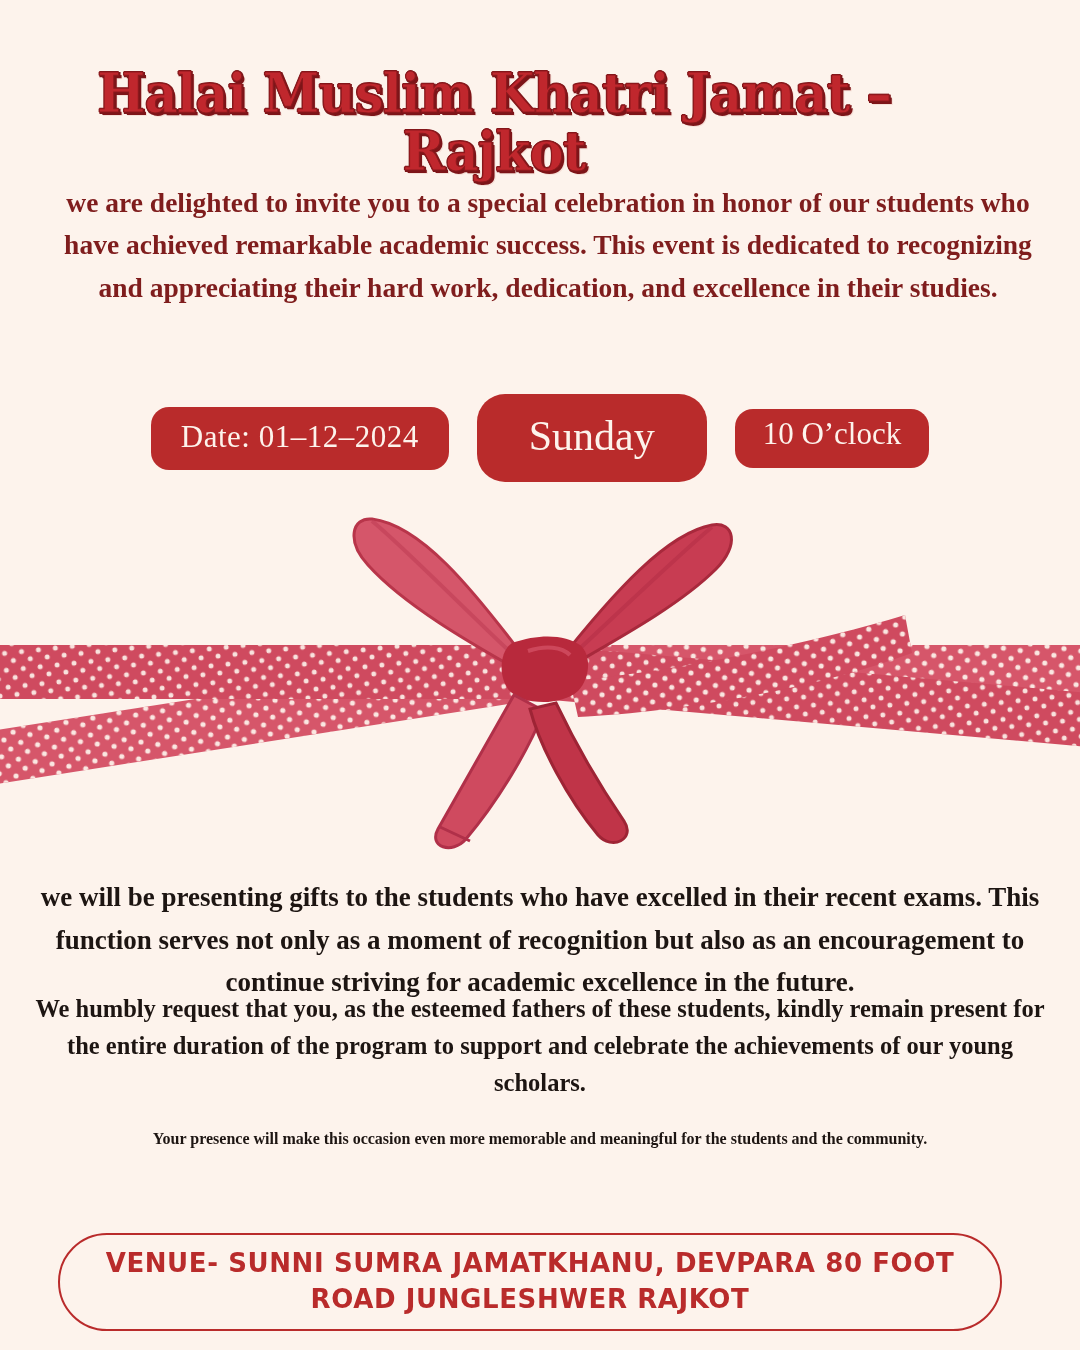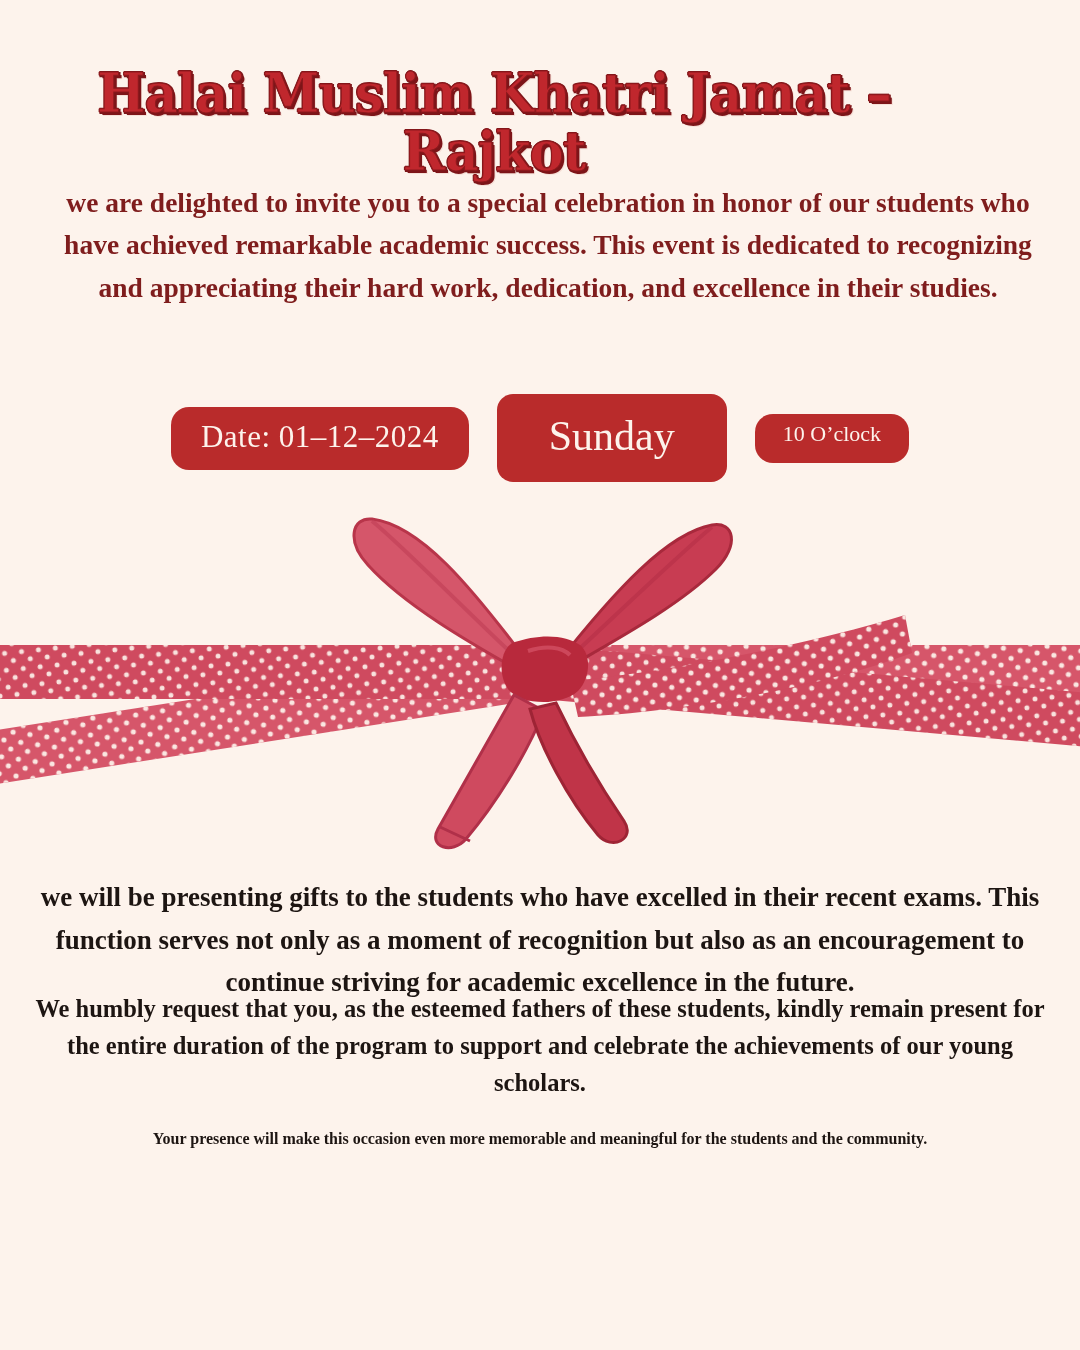--- a/index.html
+++ b/index.html
@@ -87,25 +87,25 @@
     justify-content: center;
   }
   .pill-date {
     padding: 12px 30px 15px 30px;
     font-size: 31px;
     letter-spacing: 0.5px;
   }
   .pill-day {
     padding: 18px 52px 22px 52px;
     font-size: 42px;
-    border-radius: 16px;
+    border-radius: 28px;
   }
   .pill-time {
     padding: 7px 28px 16px 28px;
-    font-size: 22px;
+    font-size: 31px;
   }
 
   
   .ribbon-area {
     position: absolute;
     top: 495px;
     left: 0;
     width: 1080px;
     height: 370px;
     overflow: hidden;
@@ -230,14 +230,17 @@
       <path d="M556 208 C578 254 602 294 624 326 C636 344 612 356 598 340 C568 304 540 252 530 214 Z" fill="#c03448" stroke="#9e2435" stroke-width="3"></path>
 
       <path d="M528 156 C546 150 562 152 570 160" fill="none" stroke="#d9586c" stroke-width="4" opacity="0.65"></path>
     </svg>
   </div>
 
   <div class="body-1">we will be presenting gifts to the students who have excelled in their recent exams. This function serves not only as a moment of recognition but also as an encouragement to continue striving for academic excellence in the future.</div>
   <div class="body-2">We humbly request that you, as the esteemed fathers of these students, kindly remain present for the entire duration of the program to support and celebrate the achievements of our young scholars.</div>
   <div class="body-3">Your presence will make this occasion even more memorable and meaningful for the students and the community.</div>
 
+  <div class="venue-box">
+    <div class="venue-text">VENUE- SUNNI SUMRA JAMATKHANU, DEVPARA 80 FOOT ROAD JUNGLESHWER RAJKOT</div>
+  </div>
 
 </div>
 
 </body></html>

